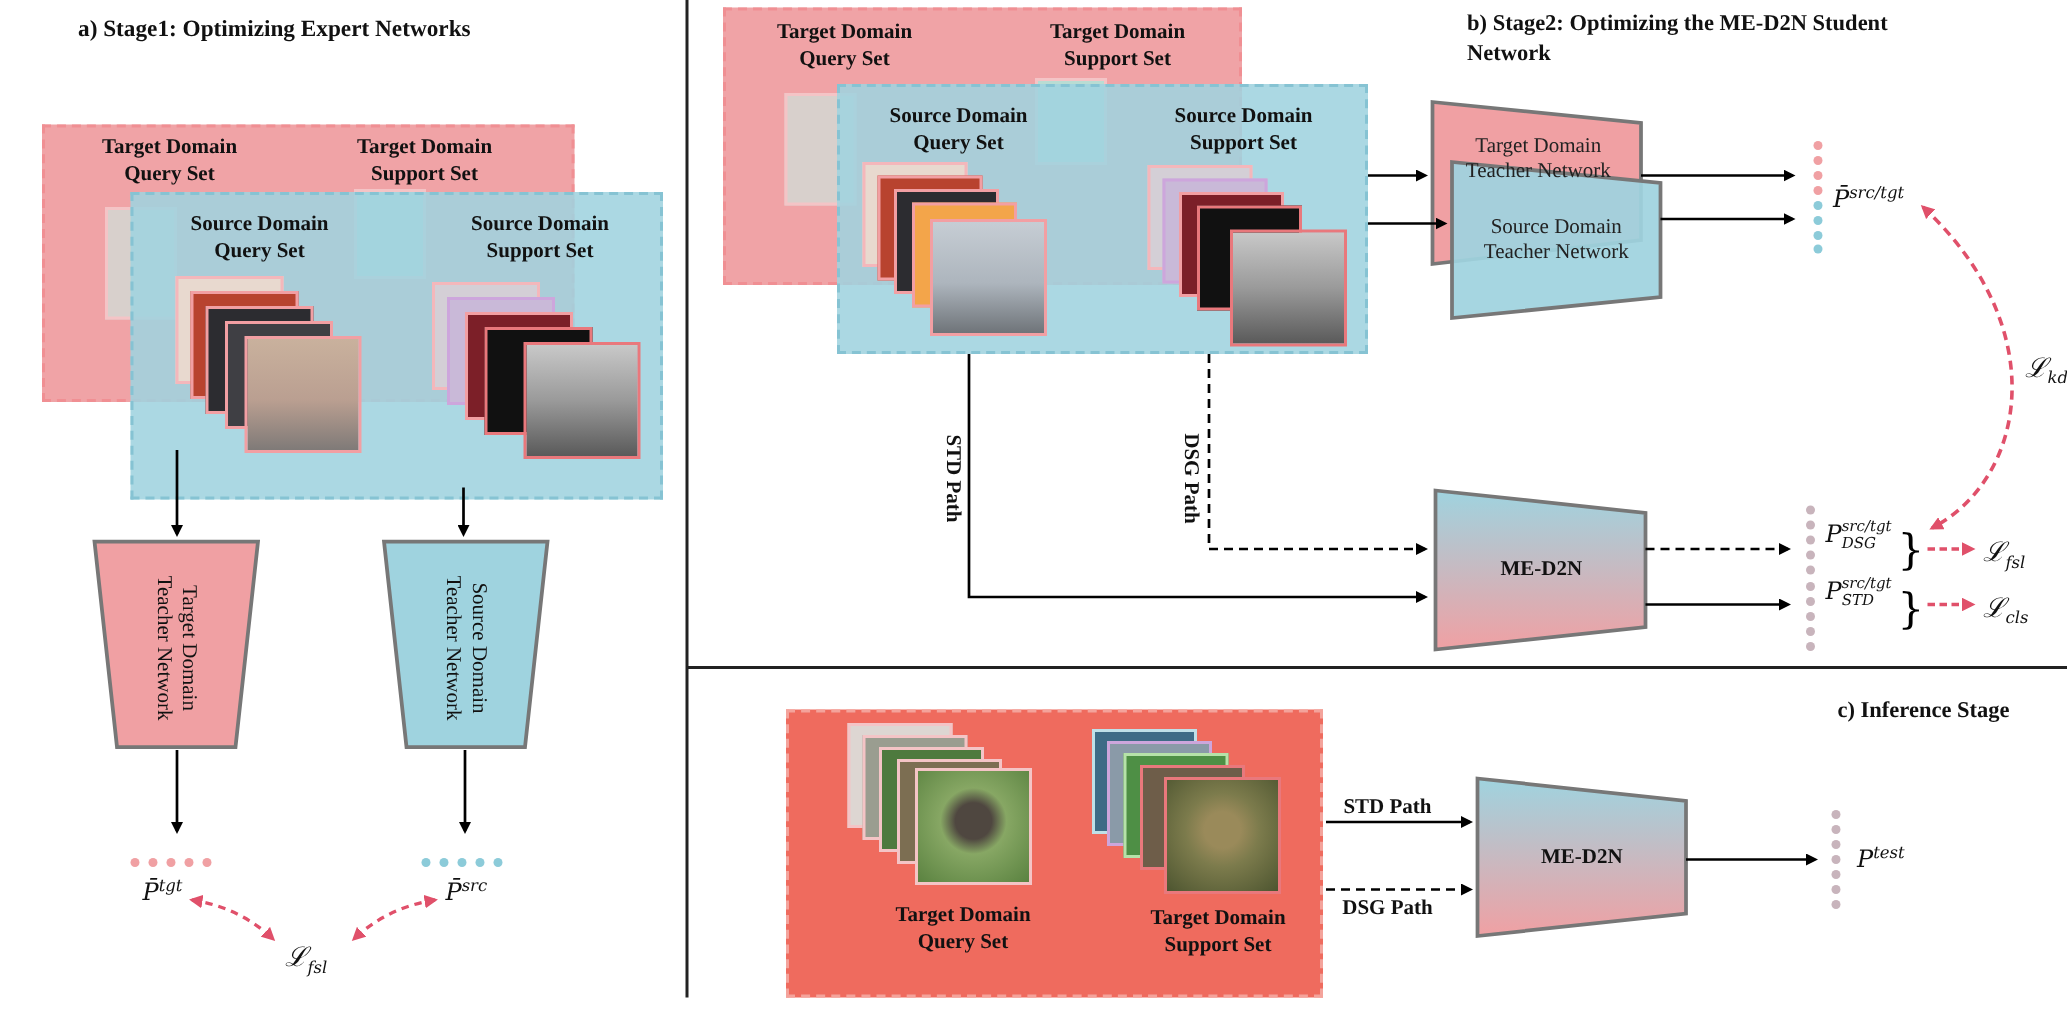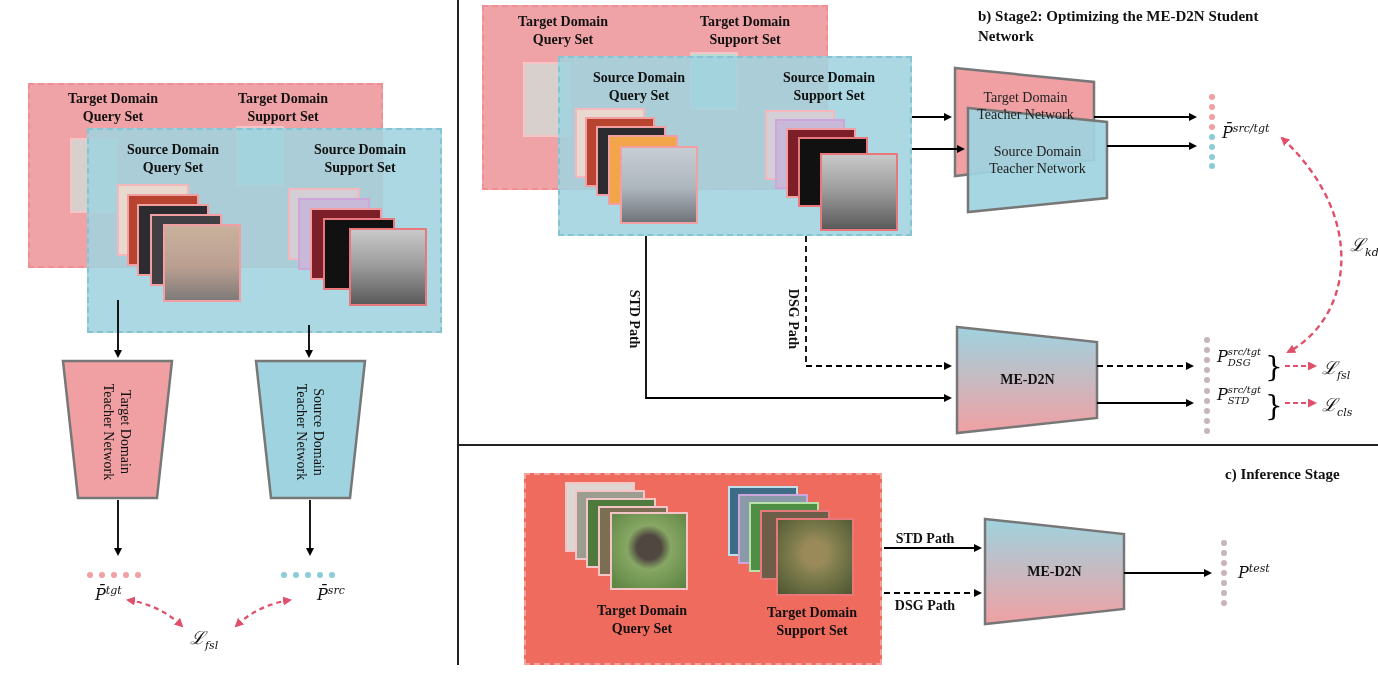--- a/index.html
+++ b/index.html
@@ -13,20 +13,21 @@
   svg { position:absolute; left:0; top:0; overflow:visible; }
   .card { position:absolute; border:2px solid; box-sizing:border-box; }
 </style>
 </head>
 <body>
 
 <div class="abs divider" style="left:457px; top:0; width:1.5px; height:665px;"></div>
 <div class="abs divider" style="left:458px; top:444px; width:920px; height:1.5px;"></div>
 
 <div class="abs title" style="left:52px; top:10px; width:350px;">
+  <div>a) Stage1: Optimizing Expert Networks</div>
 </div>
 
 <div class="abs" style="left:28px; top:83px; width:355px; height:185px; background:#f0a3a6; border:2px dashed #f08f93; box-sizing:border-box;"></div>
 <div class="abs lbl" style="left:48px; top:90px; width:130px;">
   <div>Target Domain</div>
     <div>Query Set</div>
 </div>
 <div class="abs lbl" style="left:218px; top:90px; width:130px;">
   <div>Target Domain</div>
     <div>Support Set</div>
@@ -100,21 +101,21 @@
     <div>Teacher Network</div>
 </div>
 <div class="abs net" style="left:255px; top:415px; width:110px; transform:rotate(90deg); transform-origin:center;">
   <div>Source Domain</div>
     <div>Teacher Network</div>
 </div>
 
 <div class="abs math" style="left:95px; top:584px;">
   <span>P̄</span><sup style="font-size:11px;">tgt</sup>
 </div>
-<div class="abs math" style="left:297px; top:584px;margin-left:20px;">
+<div class="abs math" style="left:297px; top:584px;">
   <span>P̄</span><sup style="font-size:11px;">src</sup>
 </div>
 <div class="abs math" style="left:190px; top:625px; font-size:18px;">
   <span>ℒ</span><sub style="font-size:11px;">fsl</sub>
 </div>
 
 <div class="abs title" style="left:978px; top:6px; width:336px; font-size:15px;">b) Stage2: Optimizing the ME-D2N Student Network</div>
 
 <div class="abs" style="left:482px; top:5px; width:346px; height:185px; background:#f0a3a6; border:2px dashed #f08f93; box-sizing:border-box;"></div>
 <div class="abs lbl" style="left:498px; top:13px; width:130px;">

